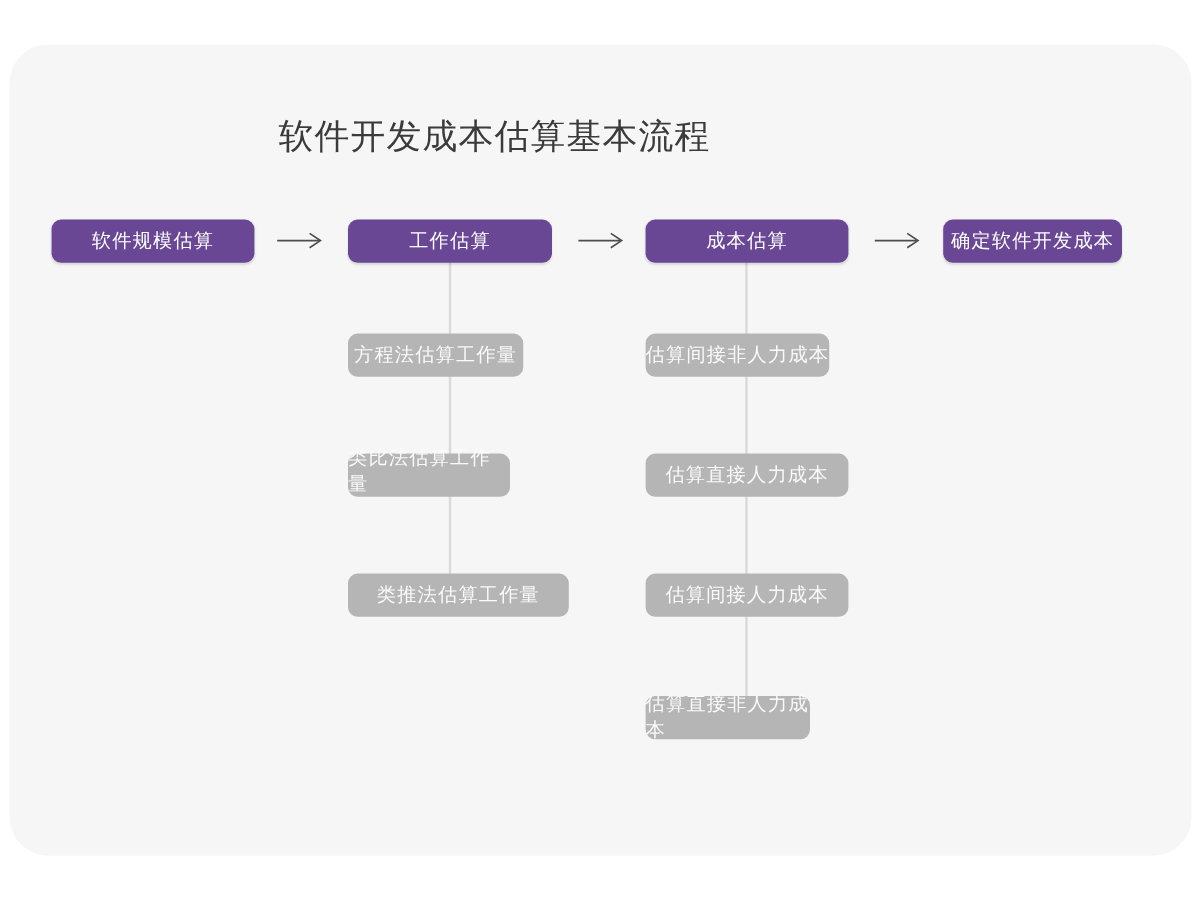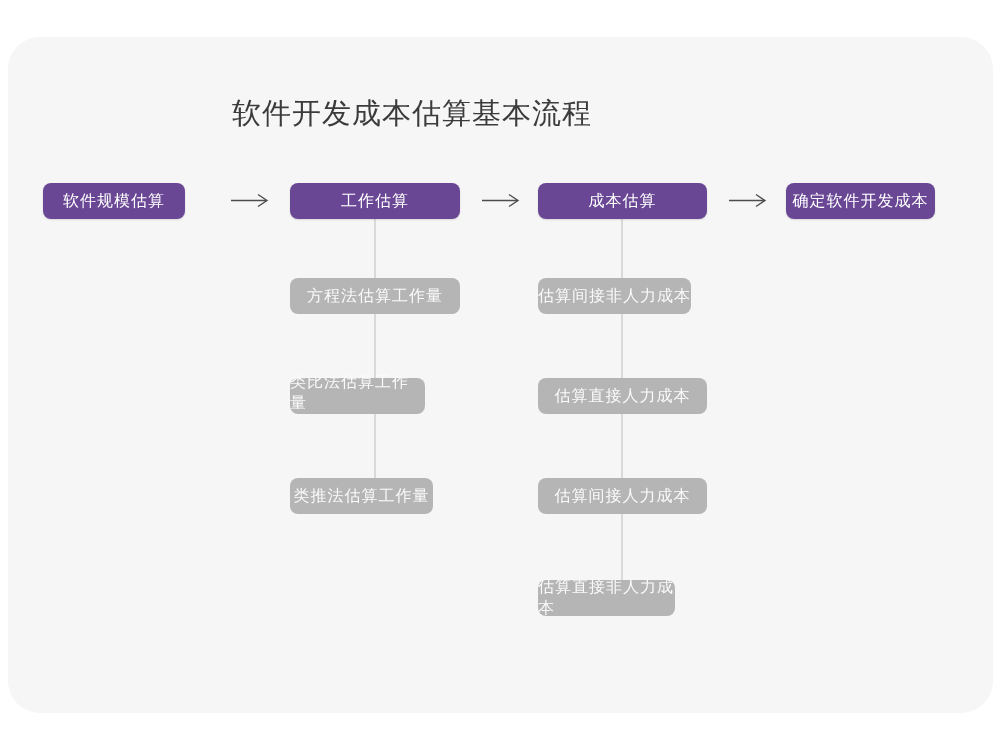--- a/index.html
+++ b/index.html
@@ -55,32 +55,32 @@
   }
   .arrow {
     position: absolute;
     top: 193px;
     width: 40px; height: 15px;
     z-index: 2;
   }
   .arrow svg { display: block; }
 
   
-  .stage-1 { left: 43px;  top: 183px; width: 142px; }
+  .stage-1 { left: 43px;  top: 183px; width: 169px; }
   .stage-2 { left: 290px; top: 183px; width: 170px; }
   .stage-3 { left: 538px; top: 183px; width: 169px; }
   .stage-4 { left: 786px; top: 183px; width: 149px; }
   .arrow-1 { left: 230px; }
   .arrow-2 { left: 481px; }
   .arrow-3 { left: 728px; }
 
   
-  .sub-1-1 { left: 290px; top: 278px; width: 170px; }
+  .sub-1-1 { left: 290px; top: 278px; width: 146px; }
   .sub-1-2 { left: 290px; top: 378px; width: 135px; align-items: flex-end; }
-  .sub-1-3 { left: 290px; top: 478px; width: 143px; }
+  .sub-1-3 { left: 290px; top: 478px; width: 184px; }
   .vline-1  { left: 374px; top: 218px; height: 279px; }
 
   
   .sub-2-1 { left: 538px; top: 278px; width: 153px; }
   .sub-2-2 { left: 538px; top: 378px; width: 169px; }
   .sub-2-3 { left: 538px; top: 478px; width: 169px; text-align: center; }
   .sub-2-4 { left: 538px; top: 580px; width: 137px; }
   .vline-2  { left: 621px; top: 218px; height: 380px; }
 </style>
 </head>

